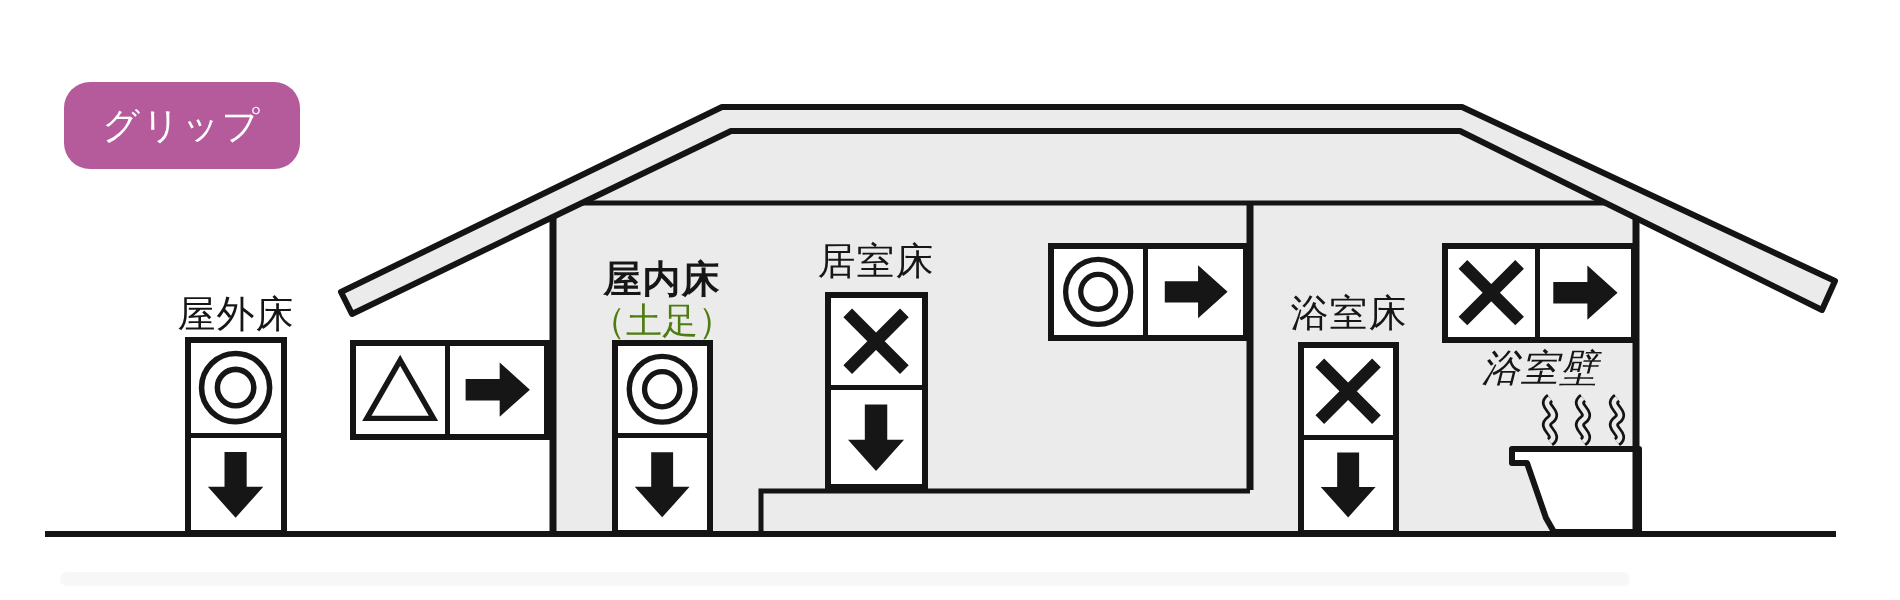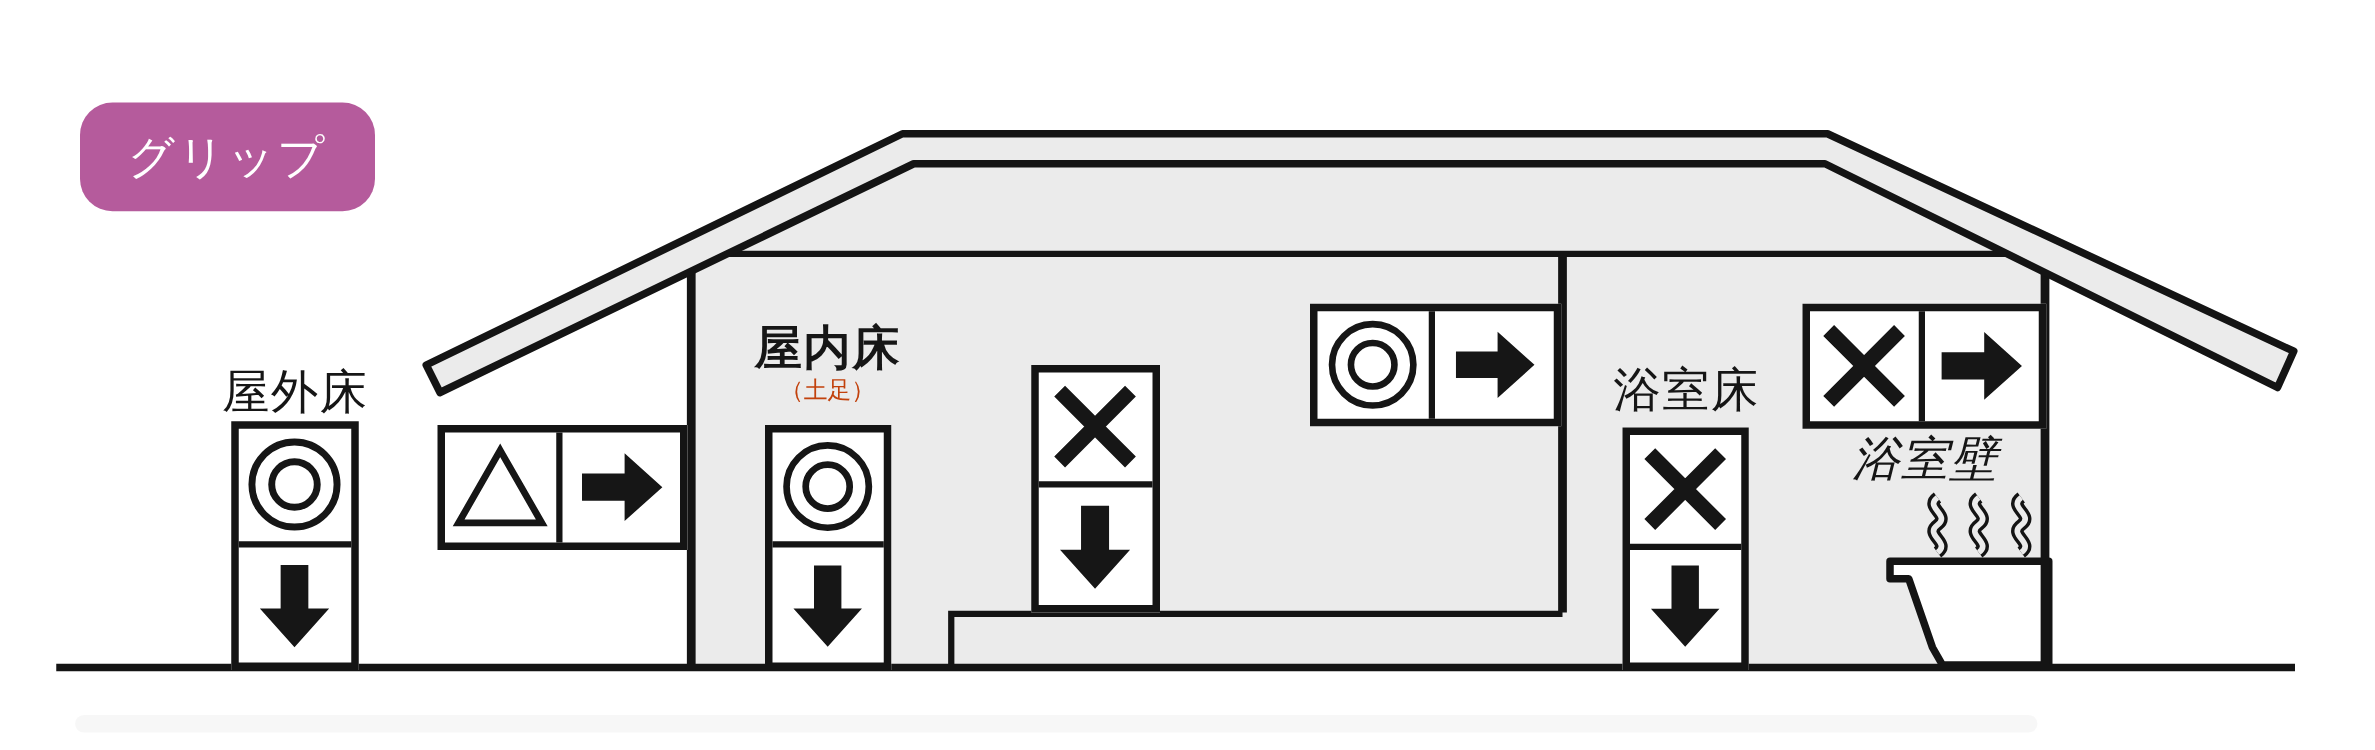--- a/index.html
+++ b/index.html
@@ -12,21 +12,21 @@
     position:absolute;left:64px;top:82px;width:236px;height:87px;border-radius:26px;
     display:flex;align-items:center;justify-content:center;
     font-size:37px;letter-spacing:2px;
   }
   .sign-label{
     position:absolute;transform:translateX(-50%);white-space:nowrap;
     font-size:38px;line-height:1.05;letter-spacing:1px;color:#161616;text-align:center;
   }
   .sign-sublabel{
     position:absolute;transform:translateX(-50%);white-space:nowrap;
-    font-size:19px;line-height:1;color:#c2410c;text-align:right;
+    font-size:36px;line-height:1;color:#4d7c0f;text-align:right;
   }
   .boxes{
     position:absolute;box-sizing:border-box;border:6px solid #141414;background:#ffffff;
     display:flex;
   }
   .boxes.v{flex-direction:column;}
   .boxes.h{flex-direction:row;}
   .cell{
     display:flex;align-items:center;justify-content:center;
     box-sizing:border-box;flex:1 1 auto;overflow:hidden;
@@ -138,20 +138,21 @@
           <use href="#sym-double-circle" xlink:href="#sym-double-circle"></use>
         </svg>
     </div>
     <div class="cell">
       <svg class="icon" viewBox="0 0 100 100">
           <use href="#sym-down-arrow" xlink:href="#sym-down-arrow"></use>
         </svg>
     </div>
   </div>
 
+  <div class="sign-label" style="left:876px;top:242px;">居室床</div>
   <div class="boxes v" style="left:825px;top:292px;width:103px;height:198px;">
     <div class="cell first" style="height:92px;">
       <svg class="icon" viewBox="0 0 100 100">
           <use href="#sym-cross" xlink:href="#sym-cross"></use>
         </svg>
     </div>
     <div class="cell">
       <svg class="icon" viewBox="0 0 100 100">
           <use href="#sym-down-arrow" xlink:href="#sym-down-arrow"></use>
         </svg>

